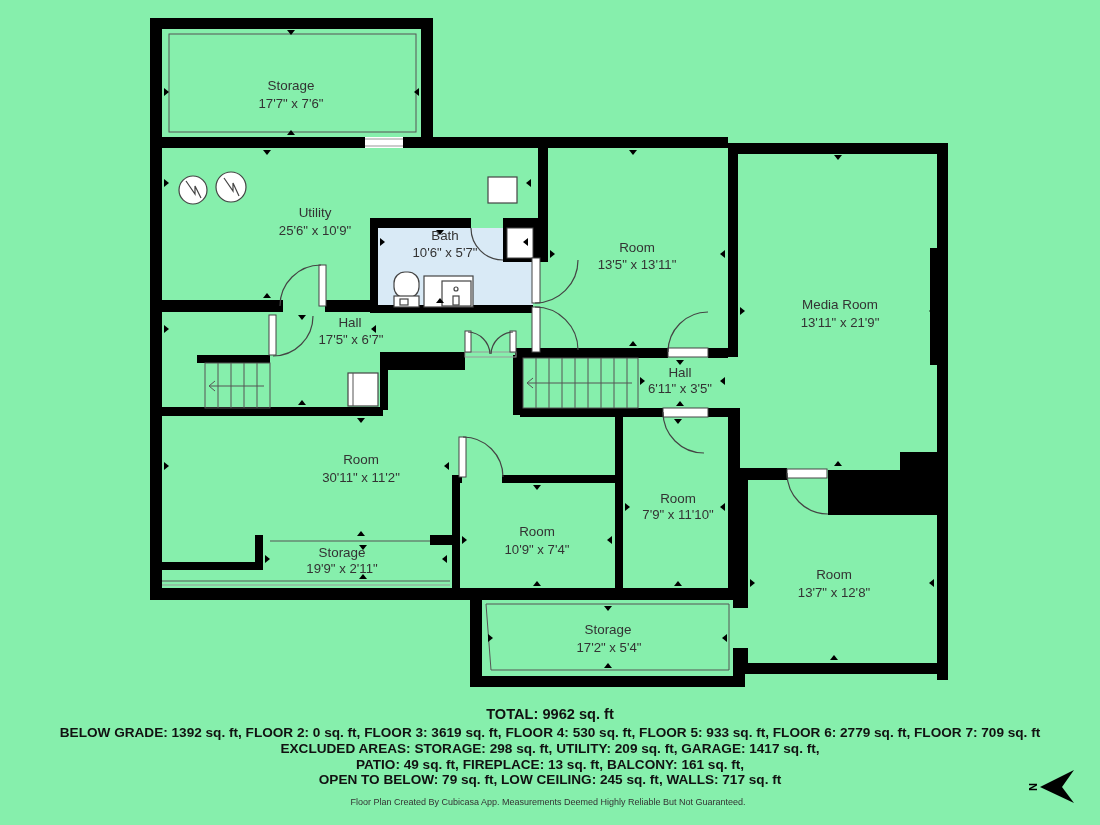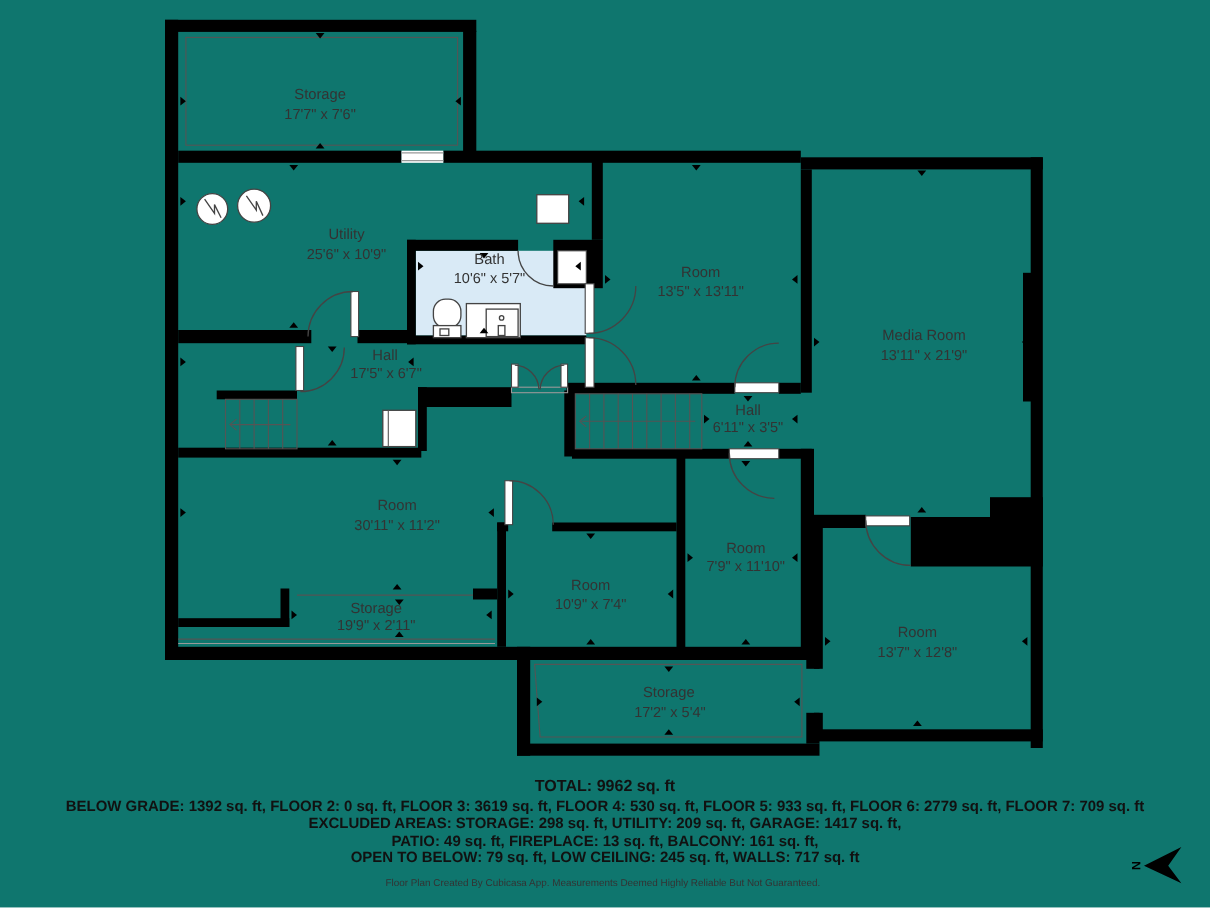--- a/index.html
+++ b/index.html
@@ -1,16 +1,16 @@
 <!DOCTYPE html>
 <html><head>
 <meta charset="utf-8">
 <style>
   html,body{margin:0;padding:0;background:#fff;}
-  .stage{position:relative;width:1100px;height:825px;background:#0f766e;overflow:hidden;
+  .stage{position:relative;width:1100px;height:825px;background:#86efac;overflow:hidden;
          font-family:"Liberation Sans",sans-serif;}
   svg{display:block;}
   .wall{fill:#000;stroke:none;}
   .thin{stroke:#555;stroke-width:1;fill:none;}
   .thin-light{stroke:#999;stroke-width:1;fill:none;}
   .leaf{fill:#fff;stroke:#444;stroke-width:1;}
   .arc{fill:none;stroke:#444;stroke-width:1.2;}
   .fix{fill:#fff;stroke:#444;stroke-width:1.2;}
   .room-name{font-size:13.4px;fill:#333;text-anchor:middle;}
   .room-dims{font-size:13.2px;fill:#333;text-anchor:middle;}

